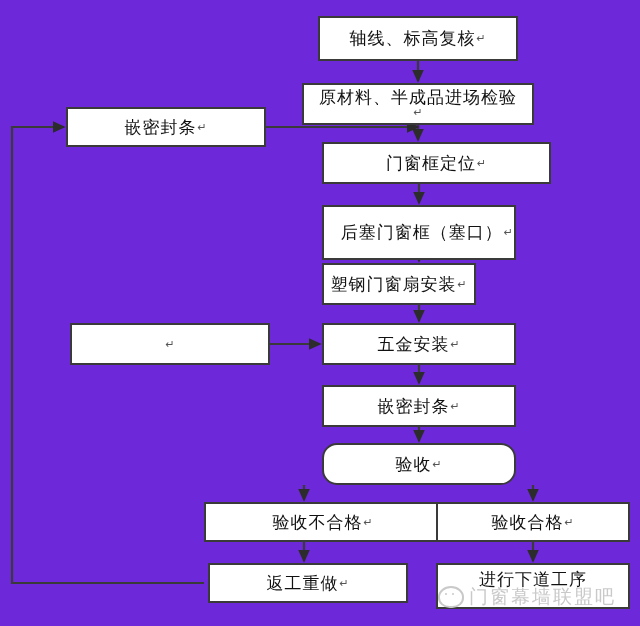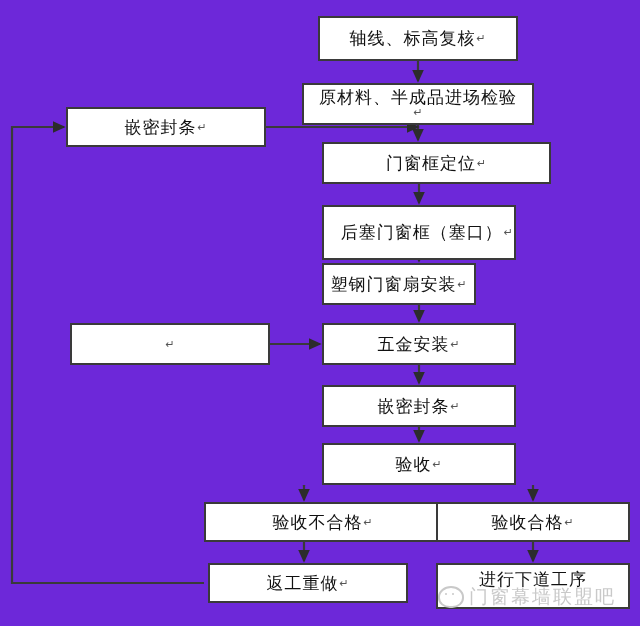--- a/index.html
+++ b/index.html
@@ -158,21 +158,21 @@
   <div class="node" style="left:322px; top:323px; width:194px; height:42px;justify-content:center;">
     <span class="label">五金安装</span>
       <span class="pilcrow">↵</span>
   </div>
 
   <div class="node" style="left:322px; top:385px; width:194px; height:42px;">
     <span class="label">嵌密封条</span>
       <span class="pilcrow">↵</span>
   </div>
 
-  <div class="node" style="left:322px; top:443px; width:194px; height:42px;">
+  <div class="node" style="left:322px; top:443px; width:194px; height:42px;border-radius:15px;">
     <span class="label">验收</span>
       <span class="pilcrow">↵</span>
   </div>
 
   <div class="node" style="left:204px; top:502px; width:238px; height:40px;">
     <span class="label">验收不合格</span>
       <span class="pilcrow">↵</span>
   </div>
 
   <div class="node" style="left:436px; top:502px; width:194px; height:40px;text-align:right;">

